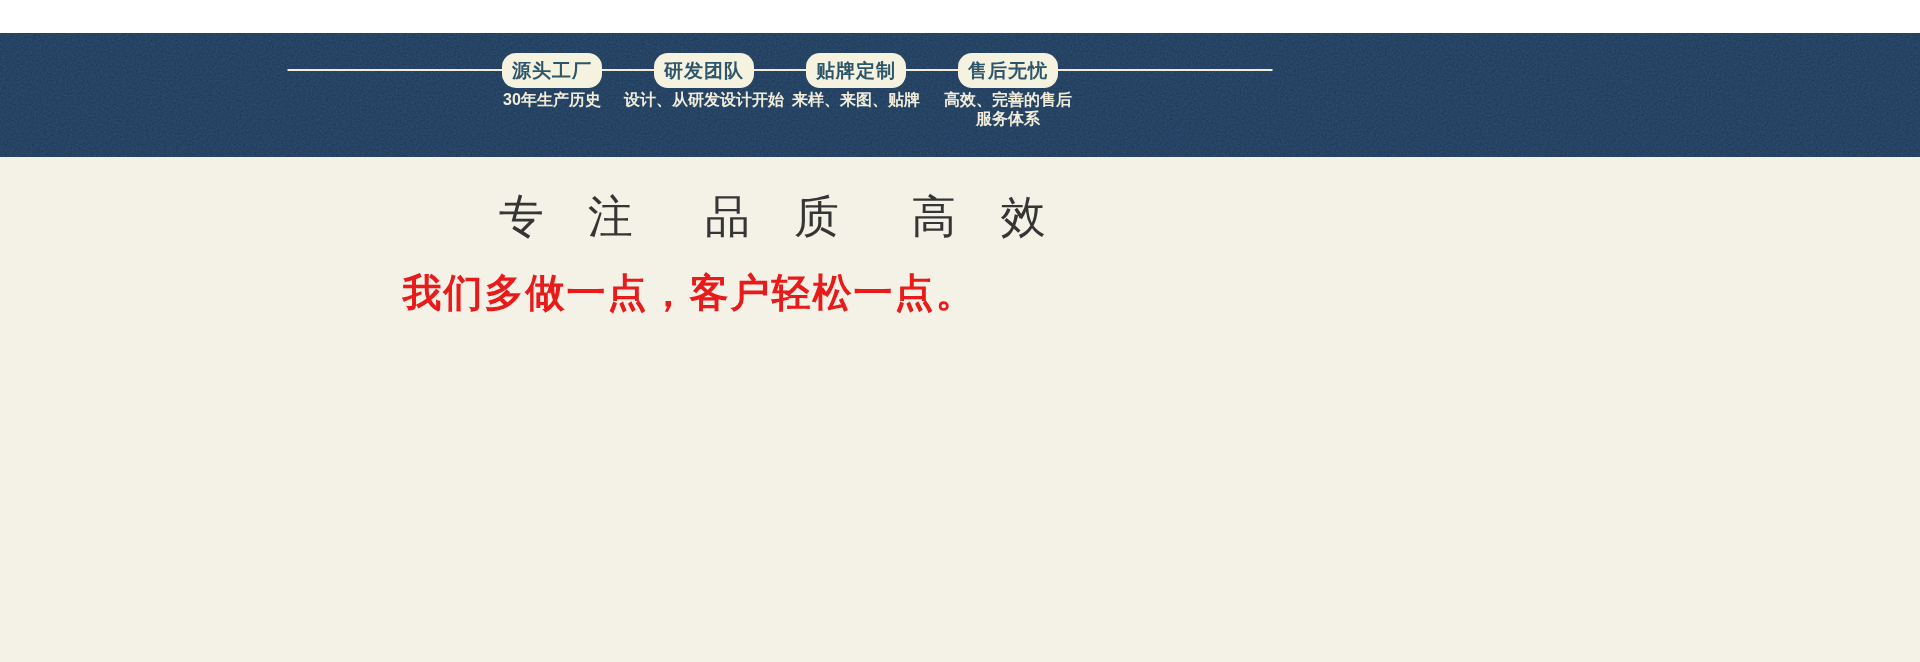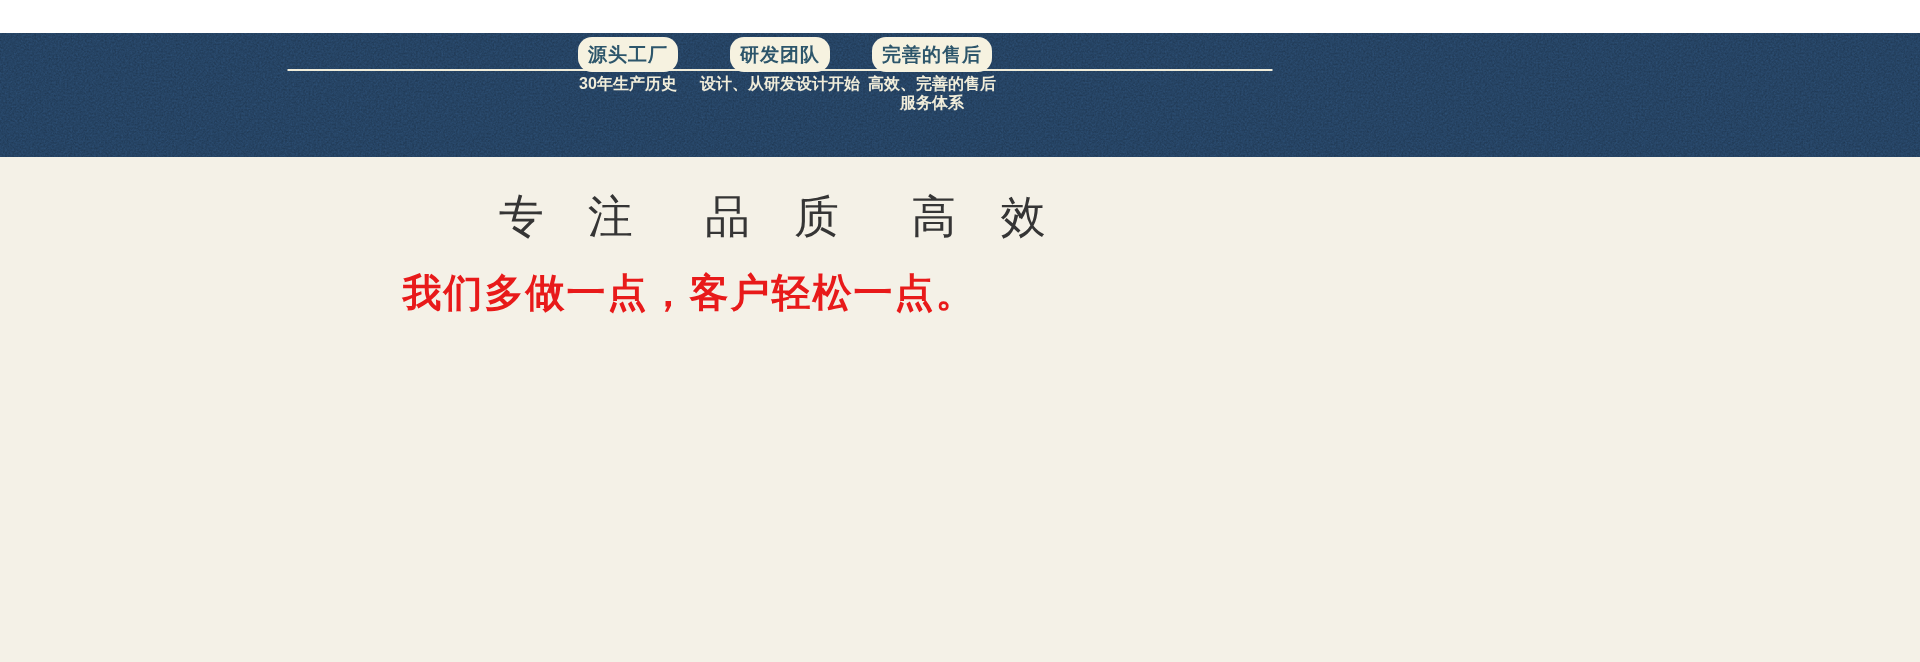--- a/index.html
+++ b/index.html
@@ -20,21 +20,21 @@
   .tex { position: absolute; inset: 0; width: 100%; height: 100%; opacity: .5; pointer-events: none; }
   .banner-inner {
     position: relative; width: 1560px; height: 100%;
   }
   .badge-line {
     position: absolute; top: 36px; left: 50%; transform: translateX(-50%);
     width: 985px; height: 2px; background: #f1edda;
   }
   .badges {
     position: relative; display: flex; justify-content: center;
-    padding-top: 4px;
+    padding-top: 20px;
   }
   .badge {
     width: 152px; display: flex; flex-direction: column; align-items: center;
     flex: 0 0 auto;
   }
   .pill {
     background: #f6f2e0; color: #2d566b; font-weight: bold;
     font-size: 19px; line-height: 1; padding: 8px 10px;
     border-radius: 14px; white-space: nowrap; letter-spacing: 1px;
   }
@@ -96,24 +96,31 @@
         </div>
 
         <div class="badge">
           <div class="pill">研发团队</div>
           <div class="badge-desc">
             <div>设计、从研发设计开始</div>
             <div></div>
           </div>
         </div>
 
+        <div class="badge">
+          <div class="pill">贴牌定制</div>
+          <div class="badge-desc">
+            <div>来样、来图、贴牌</div>
+            <div></div>
+          </div>
+        </div>
 
 
         <div class="badge">
-          <div class="pill">完善的售后</div>
+          <div class="pill">售后无忧</div>
           <div class="badge-desc">
             <div>高效、完善的售后</div>
             <div>服务体系</div>
           </div>
         </div>
 
       </div>
     </div>
   </div>
 

